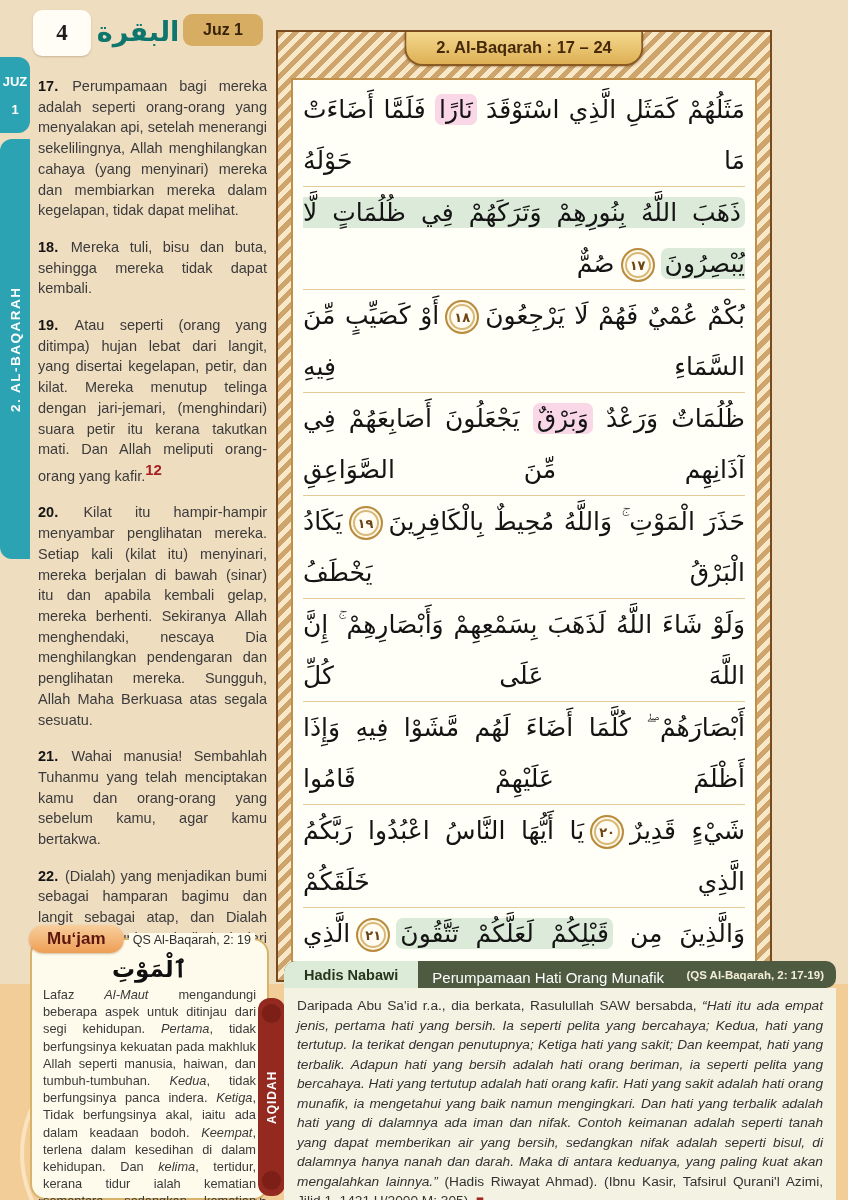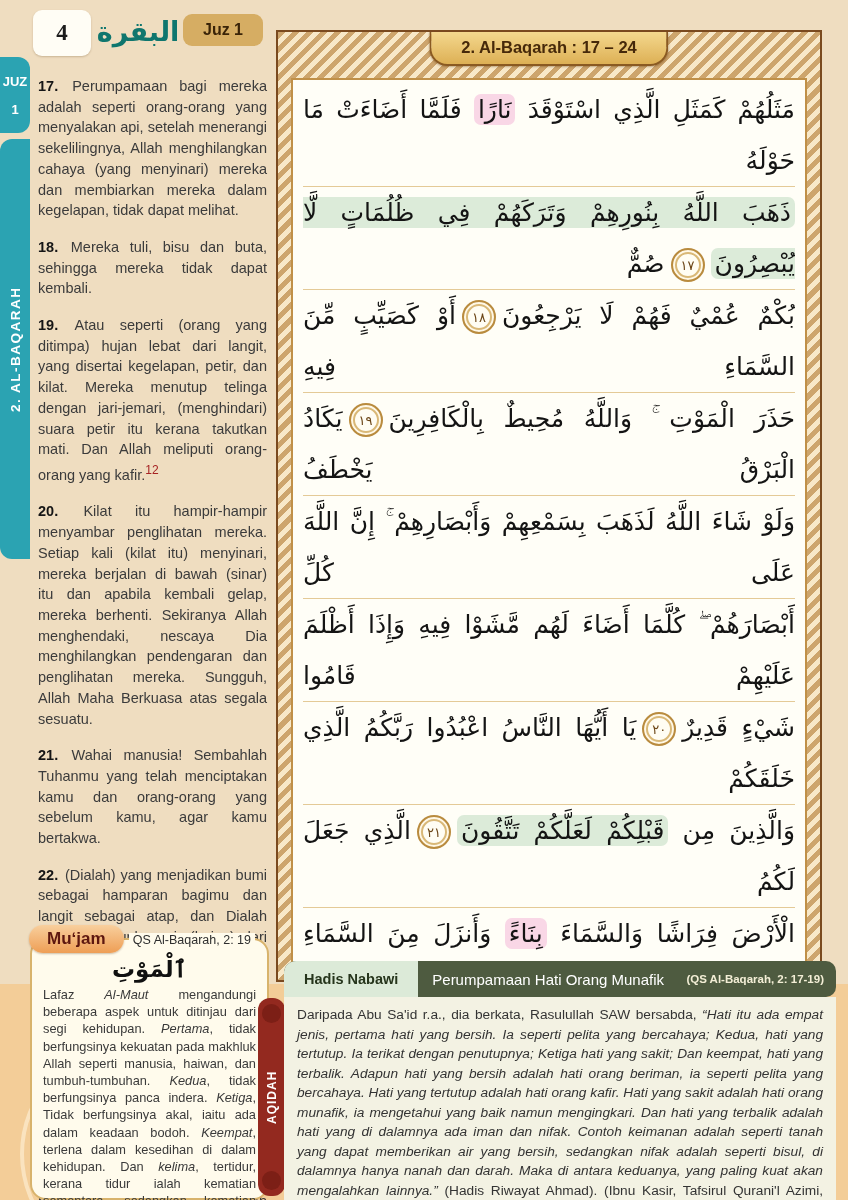--- a/index.html
+++ b/index.html
@@ -31,66 +31,66 @@
   .sb-surah{position:absolute;left:0;top:139px;width:30px;height:420px;background:#2ba3b2;
     border-radius:0 12px 12px 0;color:#fff;font-weight:bold;font-size:13.5px;letter-spacing:1.5px;
     writing-mode:vertical-rl;transform:rotate(180deg);
     display:flex;align-items:center;justify-content:center;}
 
   
   .translation{position:absolute;left:38px;top:60px;width:229px;color:#3b3b3b;
     font-size:14.5px;line-height:20.7px;text-align:justify;}
   .translation p.verse{margin:16px 0 7px;}
   .vnum{color:#151515;padding-right:2px;}
-  sup.fn{color:#a62222;font-size:12px;font-weight:normal;}
+  sup.fn{color:#a62222;font-size:15px;font-weight:bold;}
 
   
   .mujam{position:absolute;left:30px;top:938px;width:239px;height:262px;background:#fffbec;
     border:2px solid #d8b36c;border-radius:16px;box-sizing:border-box;}
   .mujam-pill{position:absolute;left:-3px;top:-15px;background:linear-gradient(#f8cf9d,#ee9e55);
     border-radius:14px;padding:4px 18px;font-weight:bold;font-size:17px;color:#5d170f;
     box-shadow:0 1px 2px rgba(90,50,10,.3);}
   .mujam-ref{position:absolute;right:12px;top:-7px;font-size:12.5px;color:#2e2e2e;background:#fffbec;padding:0 4px;}
   .mujam-arabic{text-align:center;font-family:"DejaVu Sans",sans-serif;font-size:23px;color:#101010;
     margin:16px 0 4px;font-weight:bold;}
   .mujam-body{padding:0 11px;font-size:12.8px;line-height:17.2px;text-align:justify;color:#3a3a3a;}
   .it{font-style:italic;}
 
   
-  .frame{position:absolute;left:276px;top:30px;width:546px;height:952px;box-sizing:border-box;
+  .frame{position:absolute;left:276px;top:30px;width:496px;height:952px;box-sizing:border-box;
     border:2px solid #7a4a1f;background:#efd7a8;
     background-image:
       repeating-linear-gradient(135deg, rgba(164,104,36,.45) 0 5px, rgba(255,246,226,.55) 5px 10px);}
   .frame-inner{position:absolute;left:13px;right:13px;top:46px;bottom:13px;background:#fffef7;
     border:2px solid #c09048;display:flex;flex-direction:column;padding:4px 10px 7px;box-sizing:border-box;}
   .banner{position:absolute;top:0;left:50%;transform:translateX(-50%);z-index:5;
     background:linear-gradient(#f4d88e,#ddb055);border:2px solid #8a5a22;border-top:none;
     border-radius:0 0 18px 18px;padding:6px 30px 7px;font-weight:bold;font-size:16.5px;color:#46290a;
     white-space:nowrap;box-shadow:0 1px 2px rgba(90,50,10,.35);}
   .qlines{flex:1;display:flex;flex-direction:column;}
   .qline{flex:1;direction:rtl;unicode-bidi:embed;font-family:"DejaVu Sans",sans-serif;
     font-size:25px;color:#141414;border-bottom:1px solid #e4ca97;
     text-align:justify;text-align-last:justify;display:block;line-height:51px;overflow:hidden;}
   .hl-g{background:#dcebd9;border-radius:7px;padding:1px 4px;}
   .hl-p{background:#f9d7e6;border-radius:7px;padding:1px 4px;}
   .vmark{display:inline-flex;width:30px;height:30px;border-radius:50%;border:2px solid #b98b3e;
     box-shadow:inset 0 0 0 2px #fff8e6,inset 0 0 0 4px #d9b877;align-items:center;justify-content:center;
-    font-size:13px;color:#6b4516;vertical-align:middle;margin:0 6px;background:#fffdf3;}
+    font-size:13px;color:#6b4516;vertical-align:middle;margin:0 6px;background:#fffdf3;font-weight:bold;}
 
   
   .aqidah-bar{position:absolute;left:258px;top:998px;width:27px;height:198px;background:#93291f;
     border-radius:12px;}
   .aqidah-bar::before,.aqidah-bar::after{content:"";position:absolute;left:4px;width:19px;height:19px;
     border-radius:50%;background:#7c1f16;}
   .aqidah-bar::before{top:6px;} .aqidah-bar::after{bottom:6px;}
   .aqidah-text{position:absolute;left:0;top:0;width:100%;height:100%;display:flex;align-items:center;
     justify-content:center;color:#fff;font-weight:bold;font-size:12px;letter-spacing:1px;
     writing-mode:vertical-rl;transform:rotate(180deg);}
   .hadis{position:absolute;left:284px;top:961px;width:552px;}
-  .h-header{display:flex;align-items:stretch;background:#4e5b40;border-radius:12px 10px 10px 0;height:36px;
+  .h-header{display:flex;align-items:stretch;background:#4e5b40;border-radius:12px 10px 10px 0;height:27px;
     overflow:hidden;}
   .h-tag{background:#dcead8;color:#26351c;font-weight:bold;font-size:14.5px;padding:0 20px;
     display:flex;align-items:center;border-radius:10px 0 0 0;flex:none;}
   .h-title{color:#fff;font-weight:normal;font-size:15px;padding:16px 14px;display:flex;align-items:center;flex:1;}
   .h-ref{color:#f3eeD6;color:#f3eed6;font-size:11.5px;font-weight:bold;display:flex;align-items:center;
     padding-right:12px;flex:none;}
   .h-body{background:#f3f2e3;border-radius:0 0 14px 14px;padding:8px 13px 10px;
     font-size:13.7px;line-height:19.5px;text-align:justify;color:#333;}
   .sq{color:#9e2b22;}
 </style>
@@ -129,20 +129,21 @@
   <div class="mujam-body"><span>Lafaz </span><span class="it ">Al-Maut</span><span> mengandungi beberapa aspek untuk ditinjau dari segi kehidupan. </span><span class="it ">Pertama</span><span>, tidak berfungsinya kekuatan pada makhluk Allah seperti manusia, haiwan, dan tumbuh-tumbuhan. </span><span class="it ">Kedua</span><span>, tidak berfungsinya panca indera. </span><span class="it ">Ketiga</span><span>, Tidak berfungsinya akal, iaitu ada dalam keadaan bodoh. </span><span class="it ">Keempat</span><span>, terlena dalam kesedihan di dalam kehidupan. Dan </span><span class="it ">kelima</span><span>, tertidur, kerana tidur ialah kematian sementara, sedangkan kematian ialah tidur yang abadi. (Ar-Raghib Al-Aṣfahāni, </span></div>
 </div>
 
 <div class="frame">
   <div class="banner">2. Al-Baqarah : 17 – 24</div>
   <div class="frame-inner">
     <div class="qlines">
         <div class="qline"><span>مَثَلُهُمْ كَمَثَلِ الَّذِي اسْتَوْقَدَ </span><span class="hl-p">نَارًا</span><span> فَلَمَّا أَضَاءَتْ مَا حَوْلَهُ</span></div>
         <div class="qline"><span class="hl-g">ذَهَبَ اللَّهُ بِنُورِهِمْ وَتَرَكَهُمْ فِي ظُلُمَاتٍ لَّا يُبْصِرُونَ</span><span class="vmark">١٧</span><span>صُمٌّ</span></div>
         <div class="qline"><span>بُكْمٌ عُمْيٌ فَهُمْ لَا يَرْجِعُونَ</span><span class="vmark">١٨</span><span>أَوْ كَصَيِّبٍ مِّنَ السَّمَاءِ فِيهِ</span></div>
+        <div class="qline"><span>ظُلُمَاتٌ وَرَعْدٌ </span><span class="hl-p">وَبَرْقٌ</span><span> يَجْعَلُونَ أَصَابِعَهُمْ فِي آذَانِهِم مِّنَ الصَّوَاعِقِ</span></div>
         <div class="qline"><span>حَذَرَ الْمَوْتِ ۚ وَاللَّهُ مُحِيطٌ بِالْكَافِرِينَ</span><span class="vmark">١٩</span><span>يَكَادُ الْبَرْقُ يَخْطَفُ</span></div>
         <div class="qline"><span>وَلَوْ شَاءَ اللَّهُ لَذَهَبَ بِسَمْعِهِمْ وَأَبْصَارِهِمْ ۚ إِنَّ اللَّهَ عَلَى كُلِّ</span></div>
         <div class="qline"><span>أَبْصَارَهُمْ ۖ كُلَّمَا أَضَاءَ لَهُم مَّشَوْا فِيهِ وَإِذَا أَظْلَمَ عَلَيْهِمْ قَامُوا</span></div>
         <div class="qline"><span>شَيْءٍ قَدِيرٌ</span><span class="vmark">٢٠</span><span>يَا أَيُّهَا النَّاسُ اعْبُدُوا رَبَّكُمُ الَّذِي خَلَقَكُمْ</span></div>
         <div class="qline"><span>وَالَّذِينَ مِن </span><span class="hl-g">قَبْلِكُمْ لَعَلَّكُمْ تَتَّقُونَ</span><span class="vmark">٢١</span><span>الَّذِي جَعَلَ لَكُمُ</span></div>
         <div class="qline"><span>الْأَرْضَ فِرَاشًا وَالسَّمَاءَ </span><span class="hl-p">بِنَاءً</span><span> وَأَنزَلَ مِنَ السَّمَاءِ مَاءً فَأَخْرَجَ</span></div>
         <div class="qline"><span>بِهِ مِنَ الثَّمَرَاتِ رِزْقًا لَّكُمْ ۖ فَلَا تَجْعَلُوا لِلَّهِ أَندَادًا وَأَنتُمْ</span></div>
       </div>
 
   </div>

